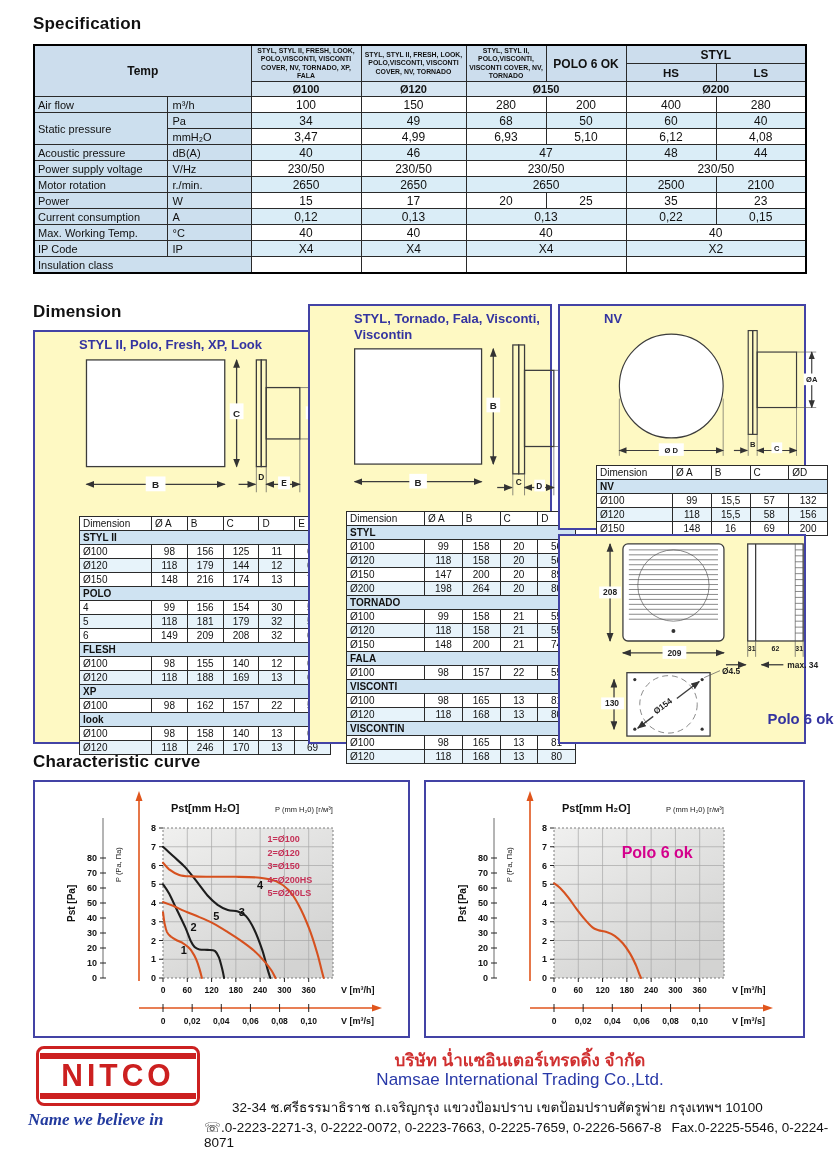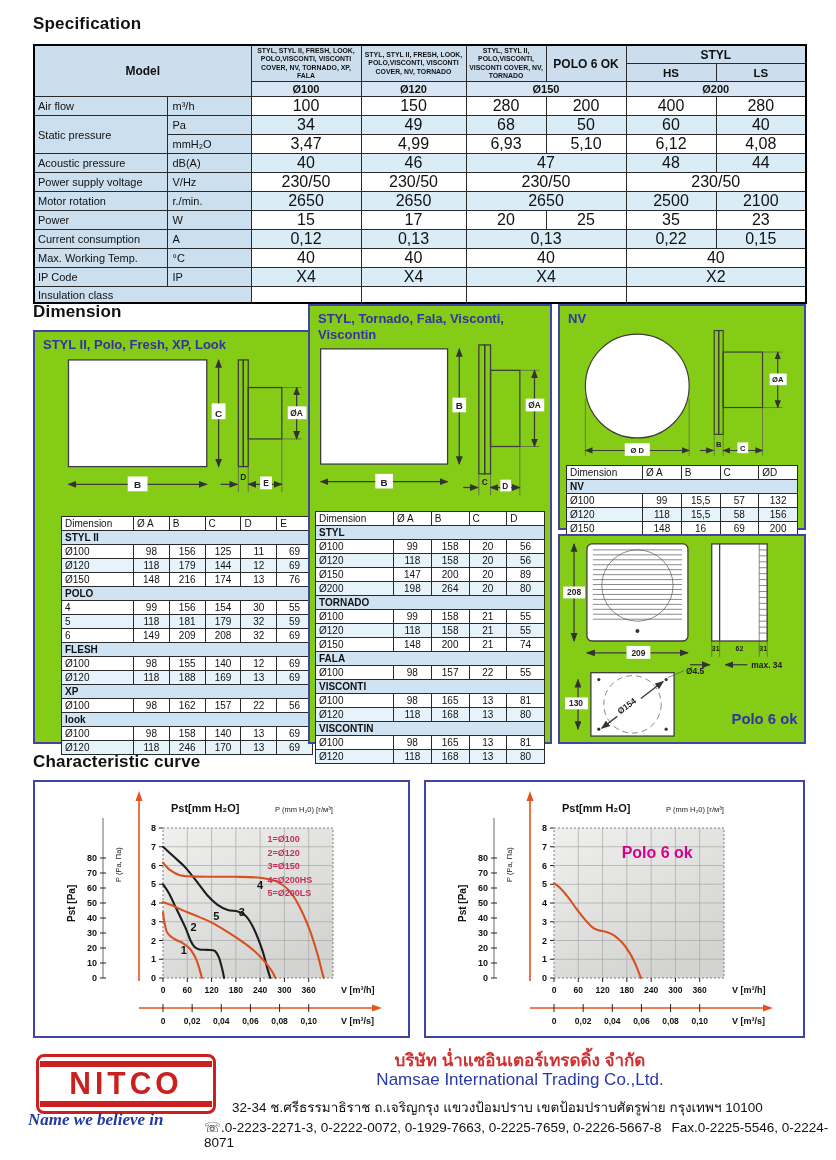--- a/index.html
+++ b/index.html
@@ -10,25 +10,25 @@
   table.spec{position:absolute;left:33px;top:44px;width:772px;border-collapse:collapse;table-layout:fixed;border:2px solid #000;}
   table.spec th,table.spec td{border:1px solid #2a2a2a;padding:0 3px;height:15px;}
   table.spec th{background:#ccdded;font-weight:bold;}
   table.spec th.model{font-size:12px;}
   table.spec th.tiny{font-size:6.9px;line-height:1.2;font-weight:bold;padding:1px 2px;}
   table.spec th.gbig{font-size:12px;}
   table.spec th.gsub{font-size:11.5px;height:15px;}
   table.spec tr.srow th{background:#d7e6f2;font-size:11px;height:14px;}
   table.spec td.lbl{background:#ccdfee;font-size:11px;text-align:left;}
   table.spec td.unit{background:#ccdfee;font-size:11px;text-align:left;padding-left:5px;}
-  table.spec td.val{font-size:16px;text-align:center;background:#fff;}
+  table.spec td.val{font-size:12px;text-align:center;background:#fff;}
   table.spec td.val.shade{background:#daedf7;}
 
   
-  .panel{position:absolute;border:2px solid #4343a5;background:#84cc16;box-sizing:border-box;}
+  .panel{position:absolute;border:2px solid #4343a5;background:#fef9c3;box-sizing:border-box;padding-left:36px;}
   .panel-title{color:#3434a0;font-weight:bold;font-size:13px;padding:5px 8px 1px 8px;line-height:1.2;}
   .dgm{display:block;margin:0 auto;}
   .dgm line,.dgm rect,.dgm circle,.dgm path{stroke:#3c3c3c;fill:none;stroke-width:1.3;}
   .dgm .thin{stroke-width:.7;stroke:#555;}
   .dgm .fillw{fill:#fff;}
   .dgm .lb{fill:#fff;stroke:none;}
   .dgm text{font:bold 10px "Liberation Sans",sans-serif;fill:#222;stroke:none;}
   .dgm text.sm{font-size:8.5px;}
   .dgm text.xs{font-size:7px;}
   .dgm .hole{fill:#333;stroke:none;}
@@ -40,21 +40,21 @@
   table.dimt th.c{text-align:left;}
   table.dimt tr.dgroup td{background:#cfe3f2;font-weight:bold;text-align:left;}
   table.dimt td.f{text-align:left;background:#fff;}
   table.dimt td.c{text-align:center;background:#fff;}
   table.dimt tr.alt td{background:#e7f3fa;}
 
   
   .chart-panel{position:absolute;border:2px solid #4343a5;background:#fff;box-sizing:border-box;}
 
   
-  #logo{position:absolute;left:36px;top:1046px;width:180px;height:60px;border:3px solid #cc2020;border-radius:8px;box-sizing:border-box;display:flex;flex-direction:column;justify-content:space-between;padding:4px 1px;margin-top:8px;}
+  #logo{position:absolute;left:36px;top:1046px;width:164px;height:60px;border:3px solid #cc2020;border-radius:8px;box-sizing:border-box;display:flex;flex-direction:column;justify-content:space-between;padding:4px 1px;}
   .logo-bar{height:6px;background:#cc2020;}
   .logo-word{color:#cc2020;font-weight:bold;font-size:30px;letter-spacing:4px;text-align:center;line-height:30px;transform:scaleY(1.05);font-family:"Liberation Sans",sans-serif;}
   #tagline{position:absolute;left:28px;top:1110px;color:#223a9e;font-family:"Liberation Serif",serif;font-style:italic;font-weight:bold;font-size:17px;}
   #company-th{position:absolute;left:300px;top:1046px;width:440px;text-align:center;color:#d03030;font-size:17px;font-weight:bold;}
   #company-en{position:absolute;left:300px;top:1070px;width:440px;text-align:center;color:#2838a8;font-size:17px;}
   #address{position:absolute;left:232px;top:1096px;font-size:13.5px;color:#111;}
   #phone{position:absolute;left:204px;top:1119px;font-size:13.5px;color:#111;}
   #phone .fax{margin-left:10px;}
 </style>
 </head>
@@ -78,21 +78,21 @@
       <col style="width:84px">
       <col style="width:110px">
       <col style="width:105px">
       <col style="width:80px">
       <col style="width:80px">
       <col style="width:90px">
       <col style="width:90px">
     </colgroup>
     <tbody>
       <tr>
-        <th class="model" rowspan="3" colspan="2">Model</th>
+        <th class="model" rowspan="3" colspan="2">Temp</th>
         <th class="tiny" rowspan="2">STYL, STYL II, FRESH, LOOK, POLO,VISCONTI, VISCONTI COVER, NV, TORNADO, XP, FALA</th>
         <th class="tiny" rowspan="2">STYL, STYL II, FRESH, LOOK, POLO,VISCONTI, VISCONTI COVER, NV, TORNADO</th>
         <th class="tiny" rowspan="2">STYL, STYL II, POLO,VISCONTI, VISCONTI COVER, NV, TORNADO</th>
         <th class="gbig" rowspan="2">POLO 6 OK</th>
         <th class="gbig" colspan="2">STYL</th>
       </tr>
       <tr>
         <th class="gsub">HS</th>
         <th class="gsub">LS</th>
       </tr>
@@ -857,13 +857,13 @@
 
 <div id="logo">
   <div class="logo-bar"></div>
   <div class="logo-word">NITCO</div>
   <div class="logo-bar"></div>
 </div>
 <div id="tagline">Name we believe in</div>
 <div id="company-th">บริษัท น่ำแซอินเตอร์เทรดดิ้ง จำกัด</div>
 <div id="company-en">Namsae International Trading Co.,Ltd.</div>
 <div id="address">32-34 ช.ศรีธรรมาธิราช ถ.เจริญกรุง แขวงป้อมปราบ เขตป้อมปราบศัตรูพ่าย กรุงเทพฯ 10100</div>
-<div id="phone"><span>☏</span><span>.0-2223-2271-3, 0-2222-0072, 0-1929-7663, 0-2225-7659, 0-2226-5667-8</span><span class="fax">Fax.0-2225-5546, 0-2224-8071</span></div>
+<div id="phone"><span>☏</span><span>.0-2223-2271-3, 0-2222-0072, 0-2223-7663, 0-2225-7659, 0-2226-5667-8</span><span class="fax">Fax.0-2225-5546, 0-2224-8071</span></div>
 
 </body></html>

